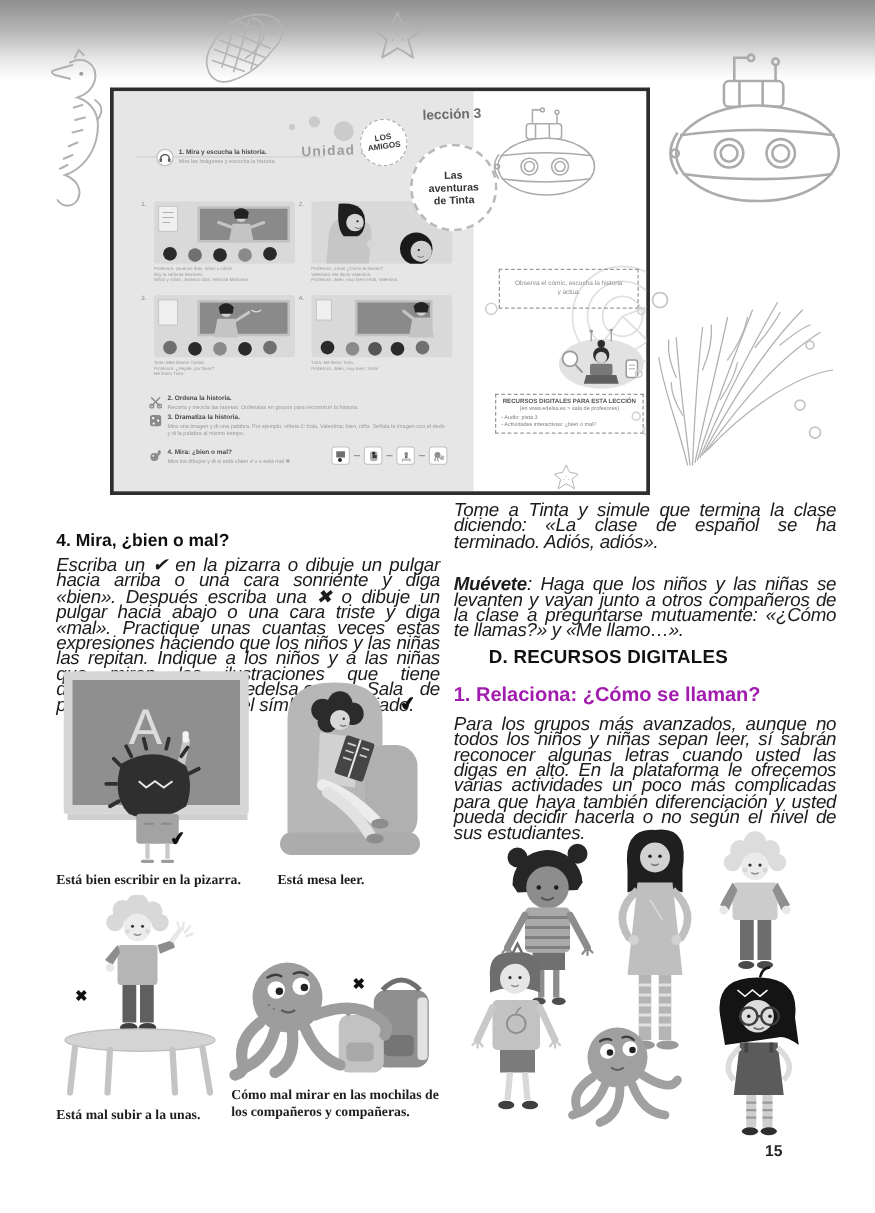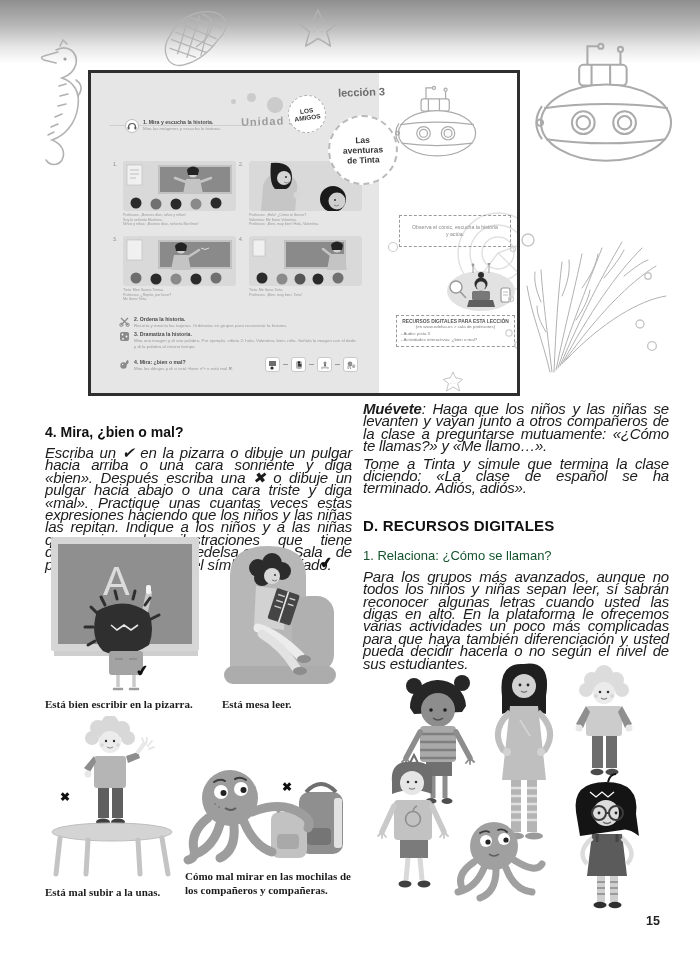--- a/index.html
+++ b/index.html
@@ -51,30 +51,30 @@
   .thumb{width:13px;height:13px;background:#fff;border:1px solid #c9c9c9;border-radius:3px;
          display:flex;align-items:center;justify-content:center;}
   .tdash{width:5px;height:1.5px;background:#9a9a9a;}
 
   
   .col{position:absolute;width:307px;}
   .col-left{left:45px;top:424px;}
   .col-right{left:363px;top:403px;width:306px;}
   .h-sec{font-size:14px;font-weight:bold;margin:0 0 7px 0;color:#111;}
   .h-big{font-size:15px;font-weight:bold;margin:0 0 7px 0;color:#111;letter-spacing:.2px;}
-  .h-sub{font-size:13px;font-weight:normal;margin:0 0 8px 0;color:#14532d;}
+  .h-sub{font-size:16px;font-weight:bold;margin:0 0 8px 0;color:#a21caf;}
   .body-p{font-size:15px;line-height:12.4px;letter-spacing:-0.2px;text-align:justify;margin:0 0 5px 0;color:#1c1c1c;font-style:italic;}
   .mb22{margin-bottom:22px;}
-  .mb14{margin-bottom:14px;}
+  .mb14{margin-bottom:14px;margin-left:28px;}
   .fig-art{position:absolute;}
   .fig-cap{position:absolute;font-size:11px;font-weight:bold;color:#1d1d1d;line-height:1.25;font-family:Liberation Serif, serif;}
   .mark{position:absolute;font-weight:bold;color:#101010;}
   .mark-check{font-size:15px;transform:rotate(-8deg);}
   .mark-x{font-size:12px;}
-  .pagenum{position:absolute;left:646px;top:914px;font-size:12.5px;font-weight:bold;color:#222;}
+  .pagenum{position:absolute;left:612px;top:914px;font-size:12.5px;font-weight:bold;color:#222;}
 </style>
 </head>
 <body>
 
 <div class="sheet">
 
   <svg width="0" height="0" style="position:absolute" aria-hidden="true">
     <defs>
       <symbol id="sym-sub" viewBox="0 0 140 124">
         <g fill="none" stroke="#ababab" stroke-width="2">
@@ -510,22 +510,22 @@
       <path d="M42 68 Q36 90 18 98"></path>
       <path d="M56 70 Q58 94 42 102"></path>
       <path d="M66 66 Q76 90 94 96"></path>
       <path d="M74 56 Q104 44 124 58 Q134 64 130 72"></path>
     </g>
   </svg>
   <span class="mark mark-x" style="left:282px;top:780px">✖</span>
   <div class="fig-cap" style="left:185px;top:870px;width:175px">Cómo mal mirar en las mochilas de los compañeros y compañeras.</div>
 
   <div class="col col-right">
+    <p class="body-p mb22">Tome a Tinta y simule que termina la clase diciendo: «La clase de español se ha terminado. Adiós, adiós».</p>
     <p class="body-p"><b>Muévete</b><span>: Haga que los niños y las niñas se levanten y vayan junto a otros compañeros de la clase a preguntarse mutuamente: «¿Cómo te llamas?» y «Me llamo…».</span></p>
-    <p class="body-p mb22">Tome a Tinta y simule que termina la clase diciendo: «La clase de español se ha terminado. Adiós, adiós».</p>
     <h1 class="h-big mb14"><span>D.</span> <span>RECURSOS DIGITALES</span></h1>
     <h3 class="h-sub">1. Relaciona: ¿Cómo se llaman?</h3>
     <p class="body-p">Para los grupos más avanzados, aunque no todos los niños y niñas sepan leer, sí sabrán reconocer algunas letras cuando usted las digas en alto. En la plataforma le ofrecemos varias actividades un poco más complicadas para que haya también diferenciación y usted pueda decidir hacerla o no según el nivel de sus estudiantes.</p>
   </div>
 
   <svg class="abs" style="left:372px;top:660px" width="300" height="265" viewBox="0 0 300 265">
 
     <g transform="translate(28,10)">
       <circle cx="14" cy="16" r="8" fill="#262626"></circle>
         <circle cx="62" cy="13" r="8" fill="#262626"></circle>

